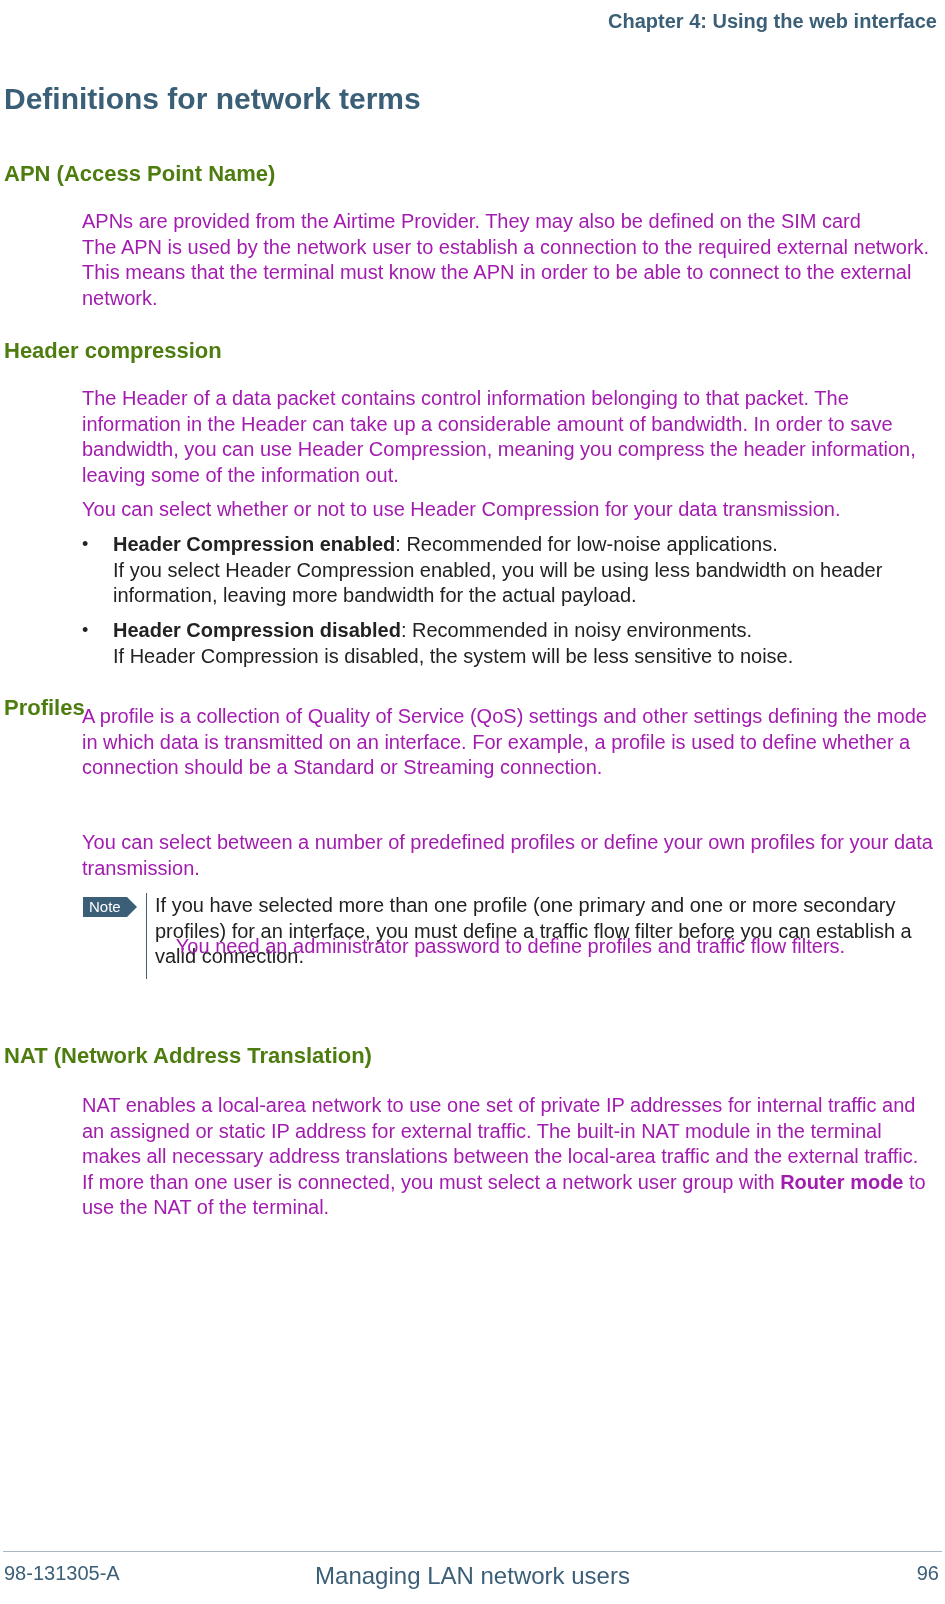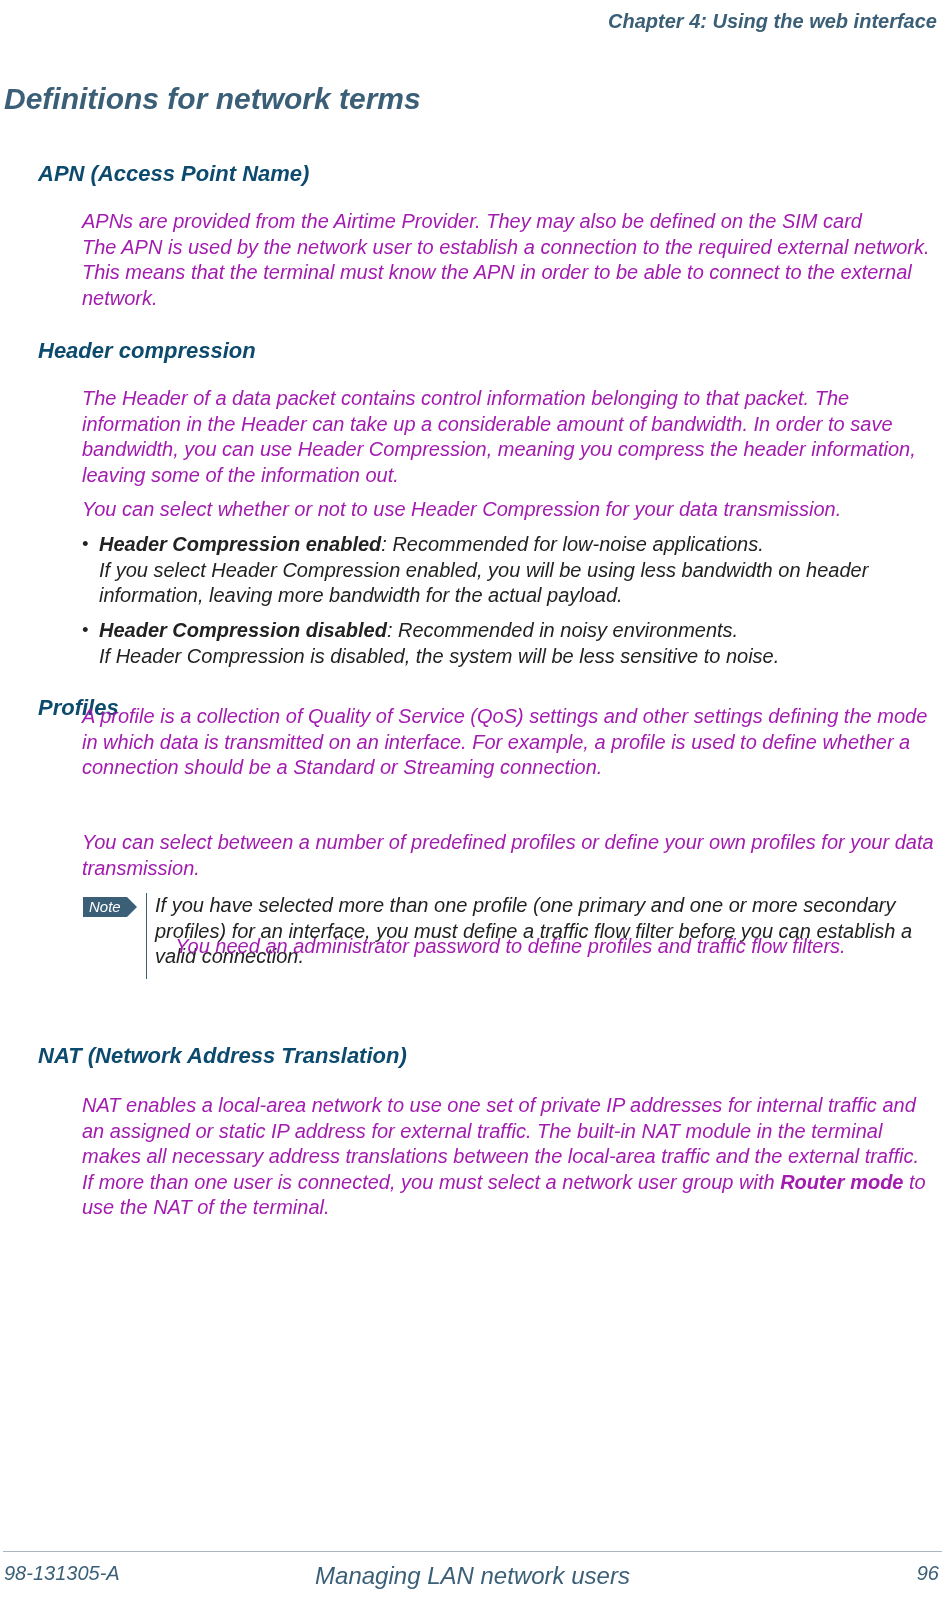--- a/index.html
+++ b/index.html
@@ -7,45 +7,43 @@
     padding: 0;
     width: 945px;
     background: #ffffff;
     font-family: "Segoe UI", "Helvetica Neue", Arial, sans-serif;
   }
   .page {
     width: 945px;
     height: 1604px;
     position: relative;
     box-sizing: border-box;
-    font-style: italic;
   }
   .chapter-header {
     position: absolute;
     top: 10px;
     right: 8px;
     color: #3a5f77;
     font-weight: 600;
     font-size: 20px;
   }
   .main-heading {
     position: absolute;
     top: 82px;
     left: 4px;
     color: #3a5f77;
     font-weight: 700;
     font-size: 30px;
   }
   .section-heading {
     position: absolute;
     left: 4px;
-    color: #0c4a6e;
+    color: #4d7c0f;
     font-weight: 700;
     font-size: 22px;
-    margin-left: 34px;
   }
   .body-text {
     position: absolute;
     left: 82px;
     right: 6px;
     color: #a21caf;
     font-size: 20px;
     line-height: 1.28;
   }
   .bullet-row {
@@ -57,21 +55,21 @@
     line-height: 1.28;
   }
   .bullet-dot {
     position: absolute;
     left: 0;
     top: 1px;
     width: 22px;
     font-size: 18px;
   }
   .bullet-body {
-    margin-left: 17px;
+    margin-left: 31px;
   }
   .bold { font-weight: 700; }
   .note-wrap {
     position: absolute;
     left: 83px;
     right: 6px;
   }
   .note-badge {
     position: absolute;
     left: 0;

